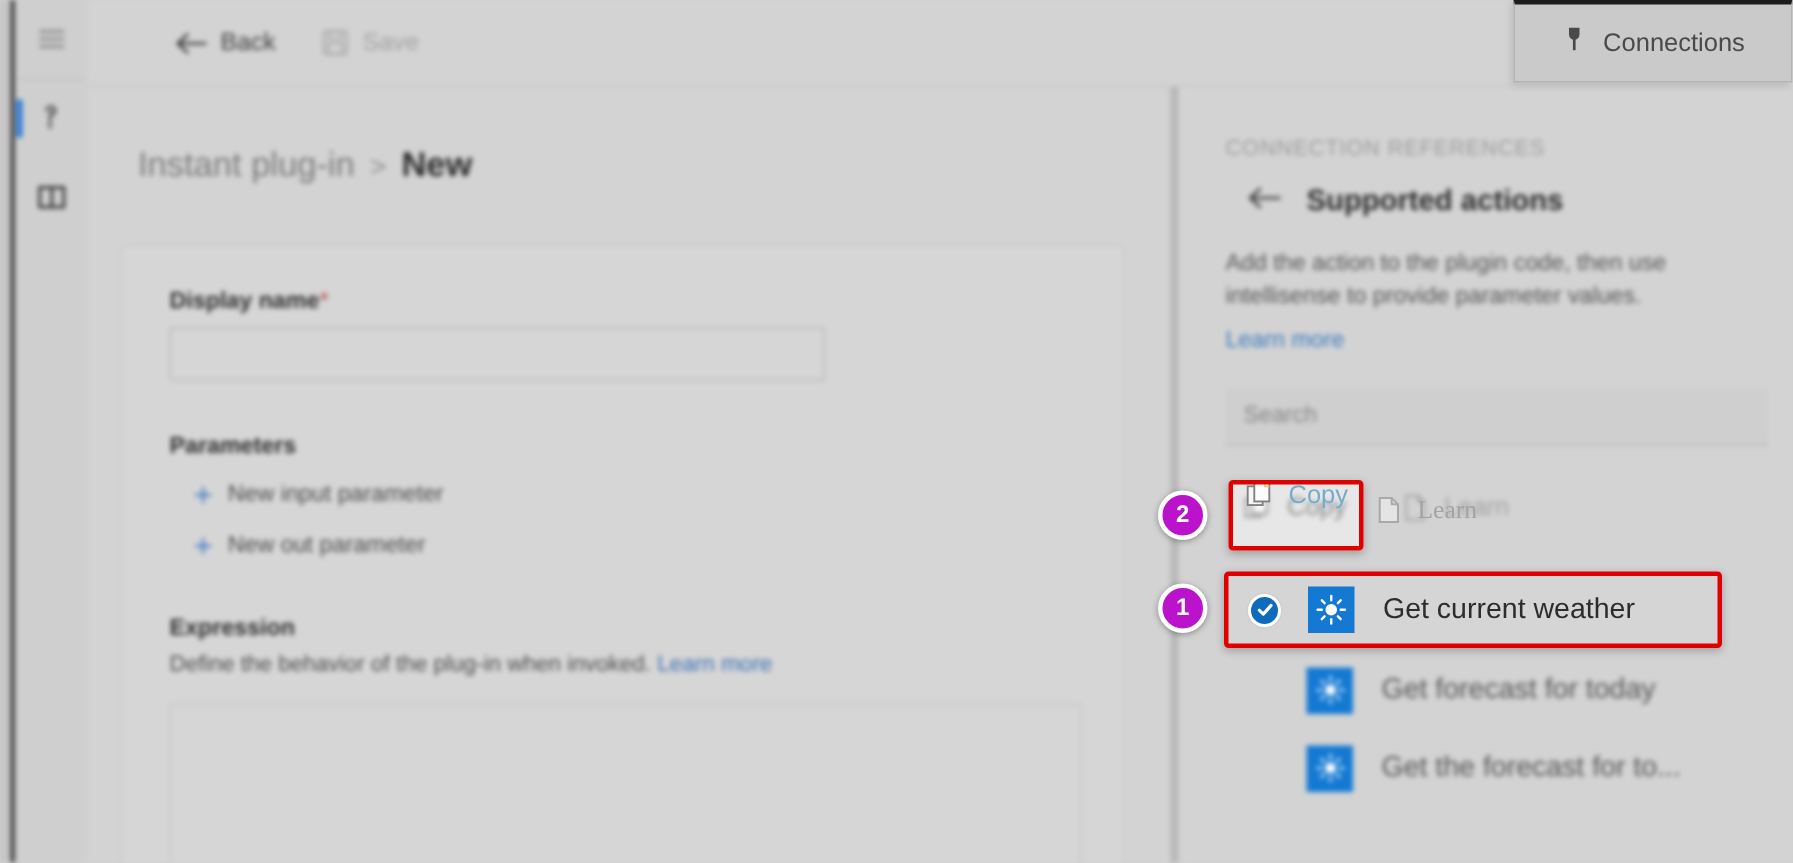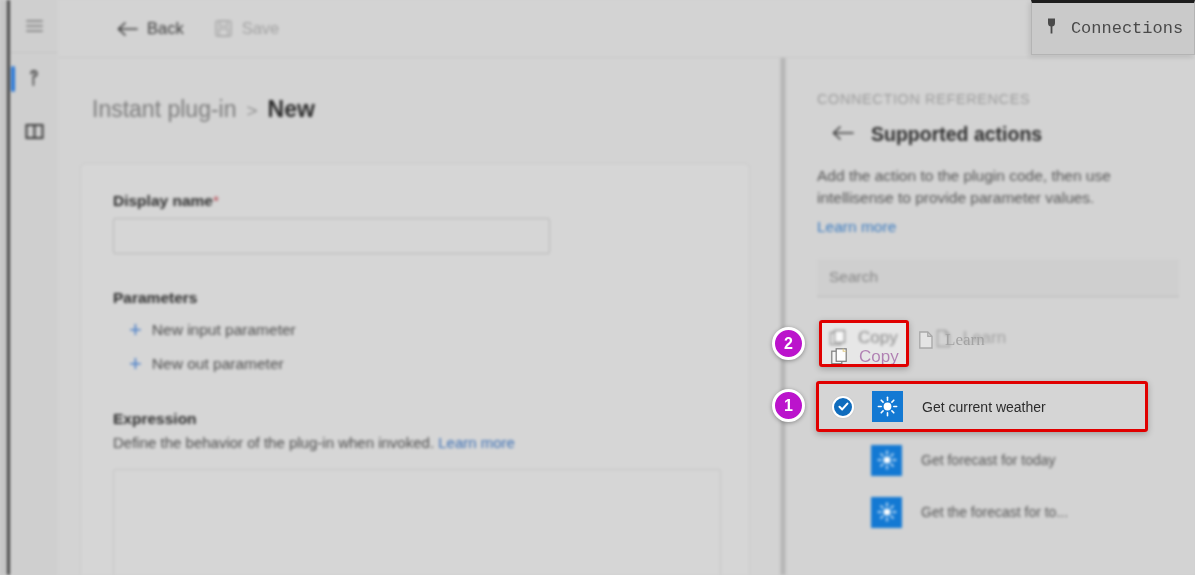--- a/index.html
+++ b/index.html
@@ -86,29 +86,28 @@
     margin-left: 10px;
   }
   .cmd-btn.first { margin-left: 48px; }
   .cmd-btn.disabled { color: #a2a2a2; }
   .cmd-ico { display: flex; align-items: center; }
 
   
   .connections-btn {
     position: absolute;
     right: 0px; top: 0px;
-    width: 164px; height: 55px;
+    width: 186px; height: 55px;
     background: #cacaca;
     border: 1px solid #b4b4b4;
     border-top: 3px solid #1d1d1d;
     display: flex; align-items: center; justify-content: center;
     gap: 11px;
     font-size: 17px; color: #4a4a4a;
     box-shadow: -2px 2px 5px rgba(0,0,0,.10);
-    font-family: Liberation Mono, monospace;
   }
 
   
   .main {
     position: absolute;
     left: 58px; top: 58px;
     width: 725px; height: 517px;
     background: #d3d3d3;
     overflow: hidden;
   }
@@ -251,21 +250,21 @@
   .check-spacer { width: 22px; flex: 0 0 auto; }
   .conn-ico {
     width: 31px; height: 31px;
     background: #1379d3;
     margin-left: 18px;
     display: flex; align-items: center; justify-content: center;
     flex: 0 0 auto;
   }
   .act-label {
     margin-left: 19px;
-    font-size: 14px; color: #2c2c2c;
+    font-size: 19px; color: #2c2c2c;
     white-space: nowrap;
   }
   .act-row.dim .act-label { color: #555; }
 
   
   .annot-box {
     position: absolute;
     border: 3px solid #e00000;
     border-radius: 3px;
     pointer-events: none;
@@ -293,23 +292,23 @@
     box-shadow: 0 1px 4px rgba(0,0,0,.35);
   }
   #badge-2 { left: 772px; top: 327px; }
   #badge-1 { left: 772px; top: 389px; }
 
   
   .sharp-copy {
     position: absolute;
     left: 819px; top: 320px;
     width: 90px; height: 47px;
-    display: flex; align-items: flex-end; gap: 9px;
+    display: flex; align-items: flex-start; gap: 9px;
     padding-left: 11px;
-    font-size: 17px; color: #701a75;
+    font-size: 17px; color: #0369a1;
   }
   .sharp-learn {
     position: absolute;
     left: 916px; top: 330px;
     display: flex; align-items: center; gap: 9px;
     font-size: 17px; color: #a3a3a3; font-family: Liberation Serif, serif;
   }
   .sharp-row {
     position: absolute;
     left: 816px; top: 381px;

